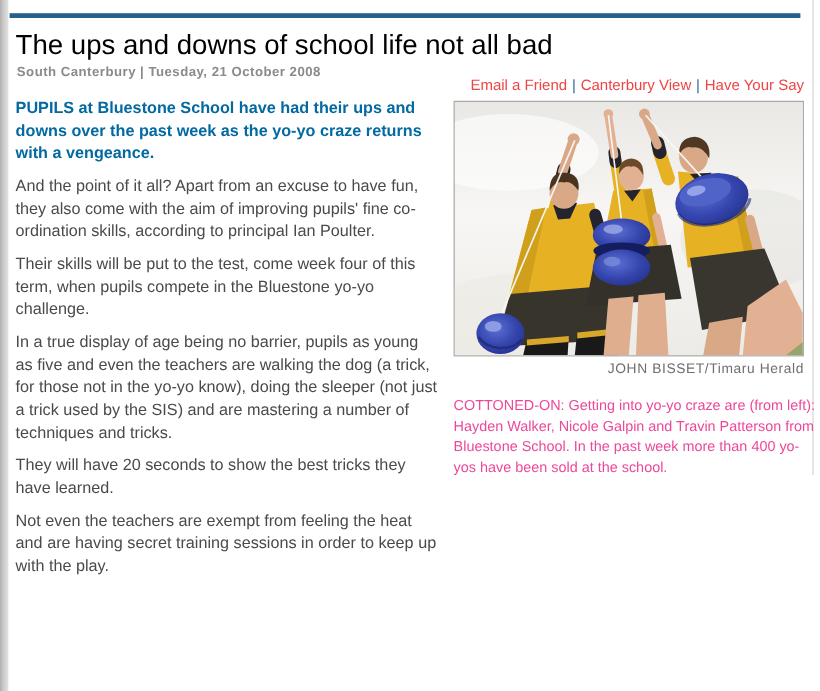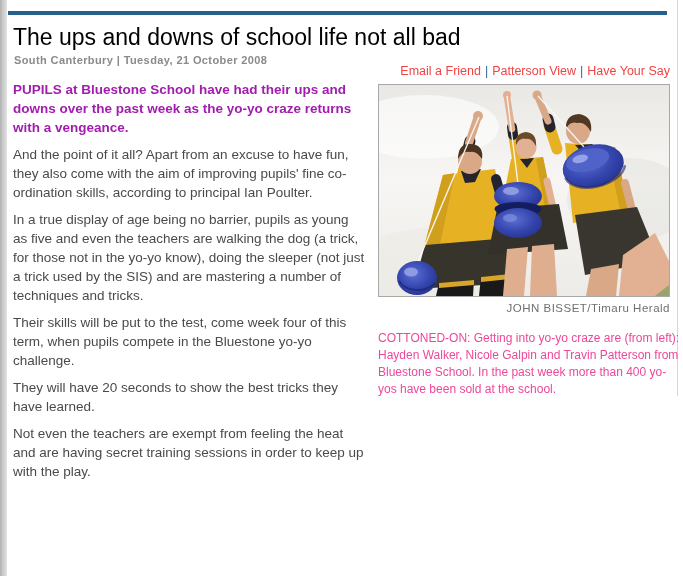--- a/index.html
+++ b/index.html
@@ -48,21 +48,21 @@
   .action-links .sep { color: #34679a; padding: 0 4px; }
   .body-col {
     position: absolute; left: 13px; top: 80px;
     width: 352px;
   }
   .body-col p {
     margin: 0 0 8px 0;
     font-size: 13.5px; line-height: 19px; color: #4a4a4a;
   }
   .body-col p.lead {
-    font-weight: bold; color: #a21caf;
+    font-weight: bold; color: #0369a1;
   }
   .photo {
     position: absolute; left: 378px; top: 84px;
     width: 292px; height: 213px; margin: 0;
     border: 1px solid #a8a8a8;
     background: #f3f2f0;
   }
   .photo svg { display: block; }
   .credit {
     position: absolute; left: 378px; top: 302px;
@@ -79,28 +79,28 @@
 <body>
 
 <div class="left-gutter"></div>
 <div class="right-border"></div>
 <div class="accent-bar"></div>
 
 <h1 class="headline">The ups and downs of school life not all bad</h1>
 <div class="byline">South Canterbury | Tuesday, 21 October 2008</div>
 
 <div class="action-links">
-  <a href="#">Email a Friend</a><span class="sep">|</span><a href="#">Patterson View</a><span class="sep">|</span><a href="#">Have Your Say</a>
+  <a href="#">Email a Friend</a><span class="sep">|</span><a href="#">Canterbury View</a><span class="sep">|</span><a href="#">Have Your Say</a>
 </div>
 
 <div class="body-col">
   <p class="lead">PUPILS at Bluestone School have had their ups and downs over the past week as the yo-yo craze returns with a vengeance.</p>
   <p>And the point of it all? Apart from an excuse to have fun, they also come with the aim of improving pupils' fine co-ordination skills, according to principal Ian Poulter.</p>
+  <p>Their skills will be put to the test, come week four of this term, when pupils compete in the Bluestone yo-yo challenge.</p>
   <p>In a true display of age being no barrier, pupils as young as five and even the teachers are walking the dog (a trick, for those not in the yo-yo know), doing the sleeper (not just a trick used by the SIS) and are mastering a number of techniques and tricks.</p>
-  <p>Their skills will be put to the test, come week four of this term, when pupils compete in the Bluestone yo-yo challenge.</p>
   <p>They will have 20 seconds to show the best tricks they have learned.</p>
   <p>Not even the teachers are exempt from feeling the heat and are having secret training sessions in order to keep up with the play.</p>
 </div>
 
 <figure class="photo">
   <svg width="290" height="211" viewBox="0 0 290 211" role="img" aria-label="Three Bluestone School pupils in yellow polo shirts photographed from a low angle against a bright sky, each playing with a large blue yo-yo">
     <defs>
       <linearGradient id="sky" x1="0" y1="0" x2="0" y2="1">
         <stop offset="0" stop-color="#e9e8e4"></stop>
         <stop offset="0.45" stop-color="#f7f6f4"></stop>

